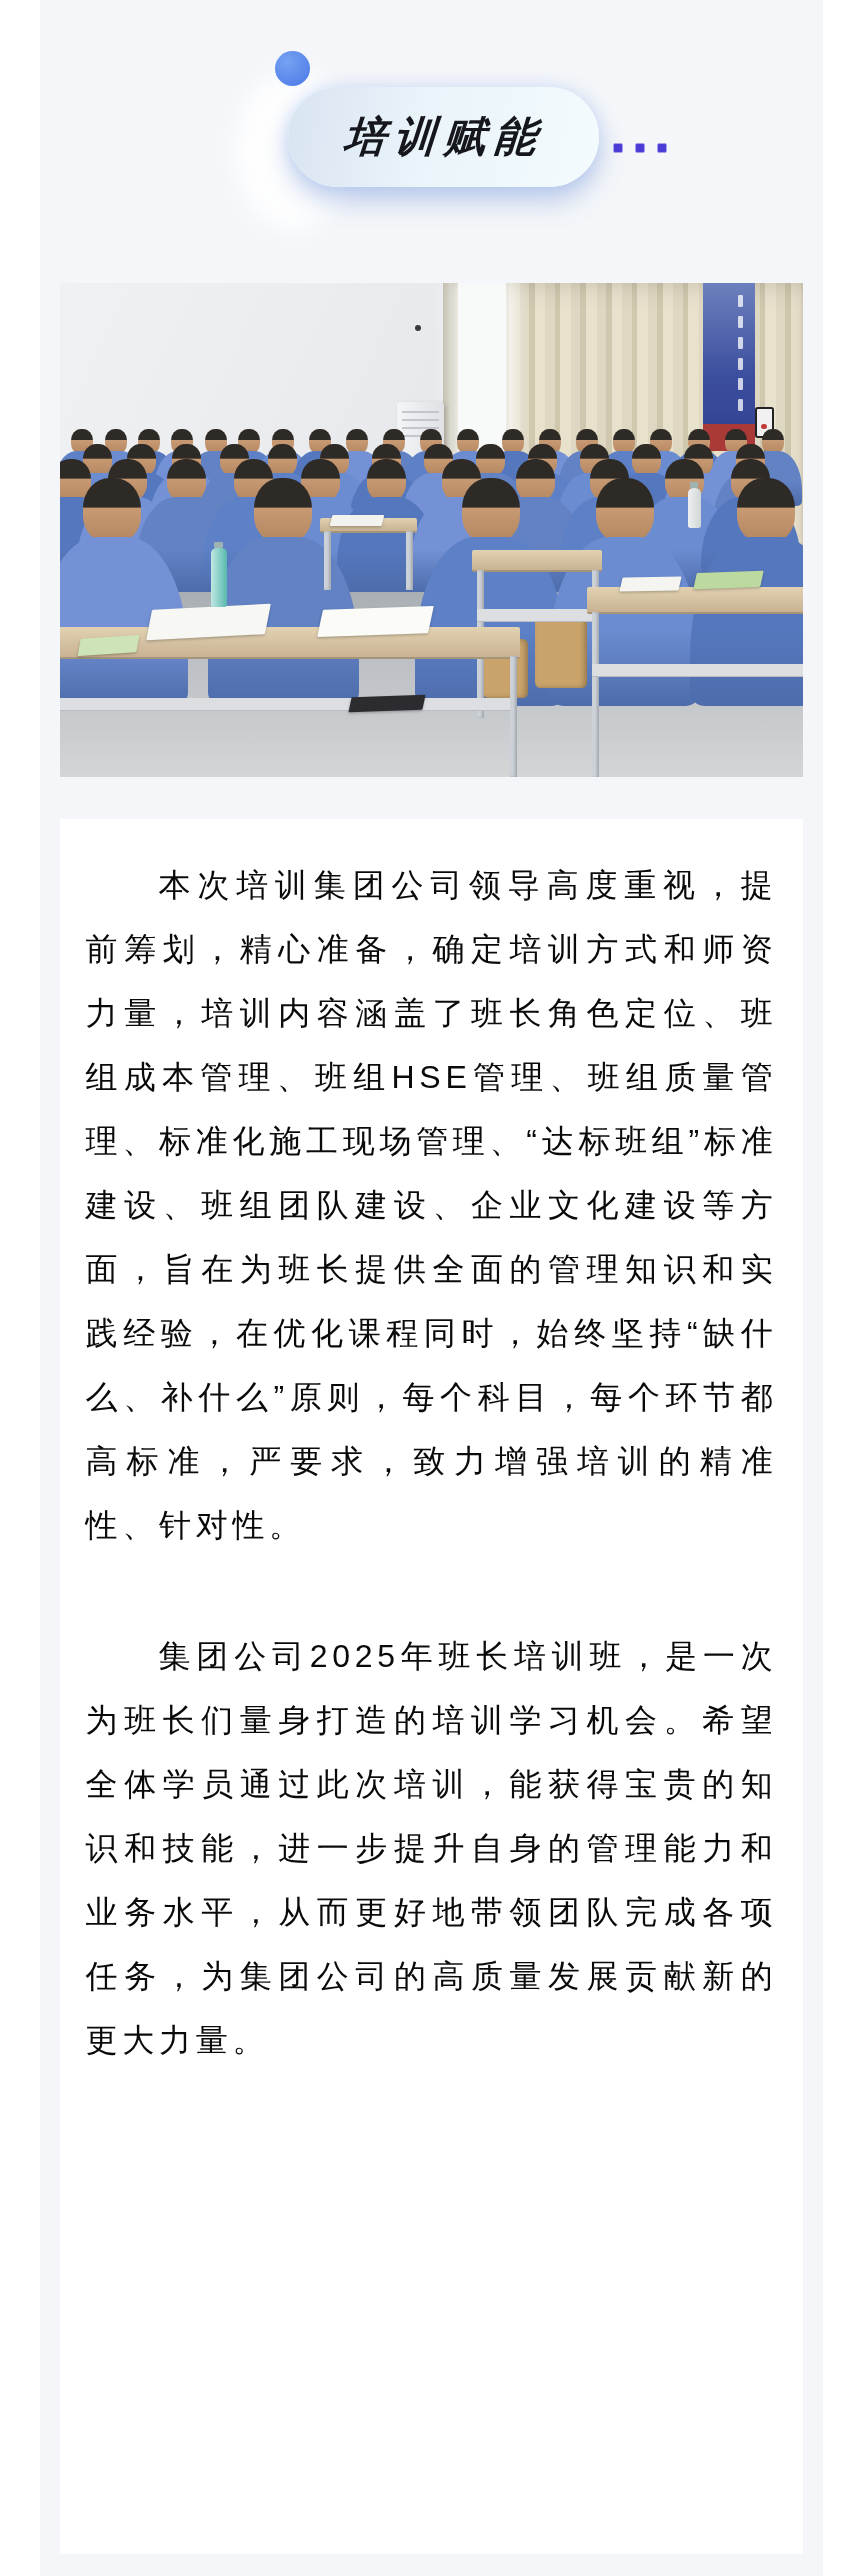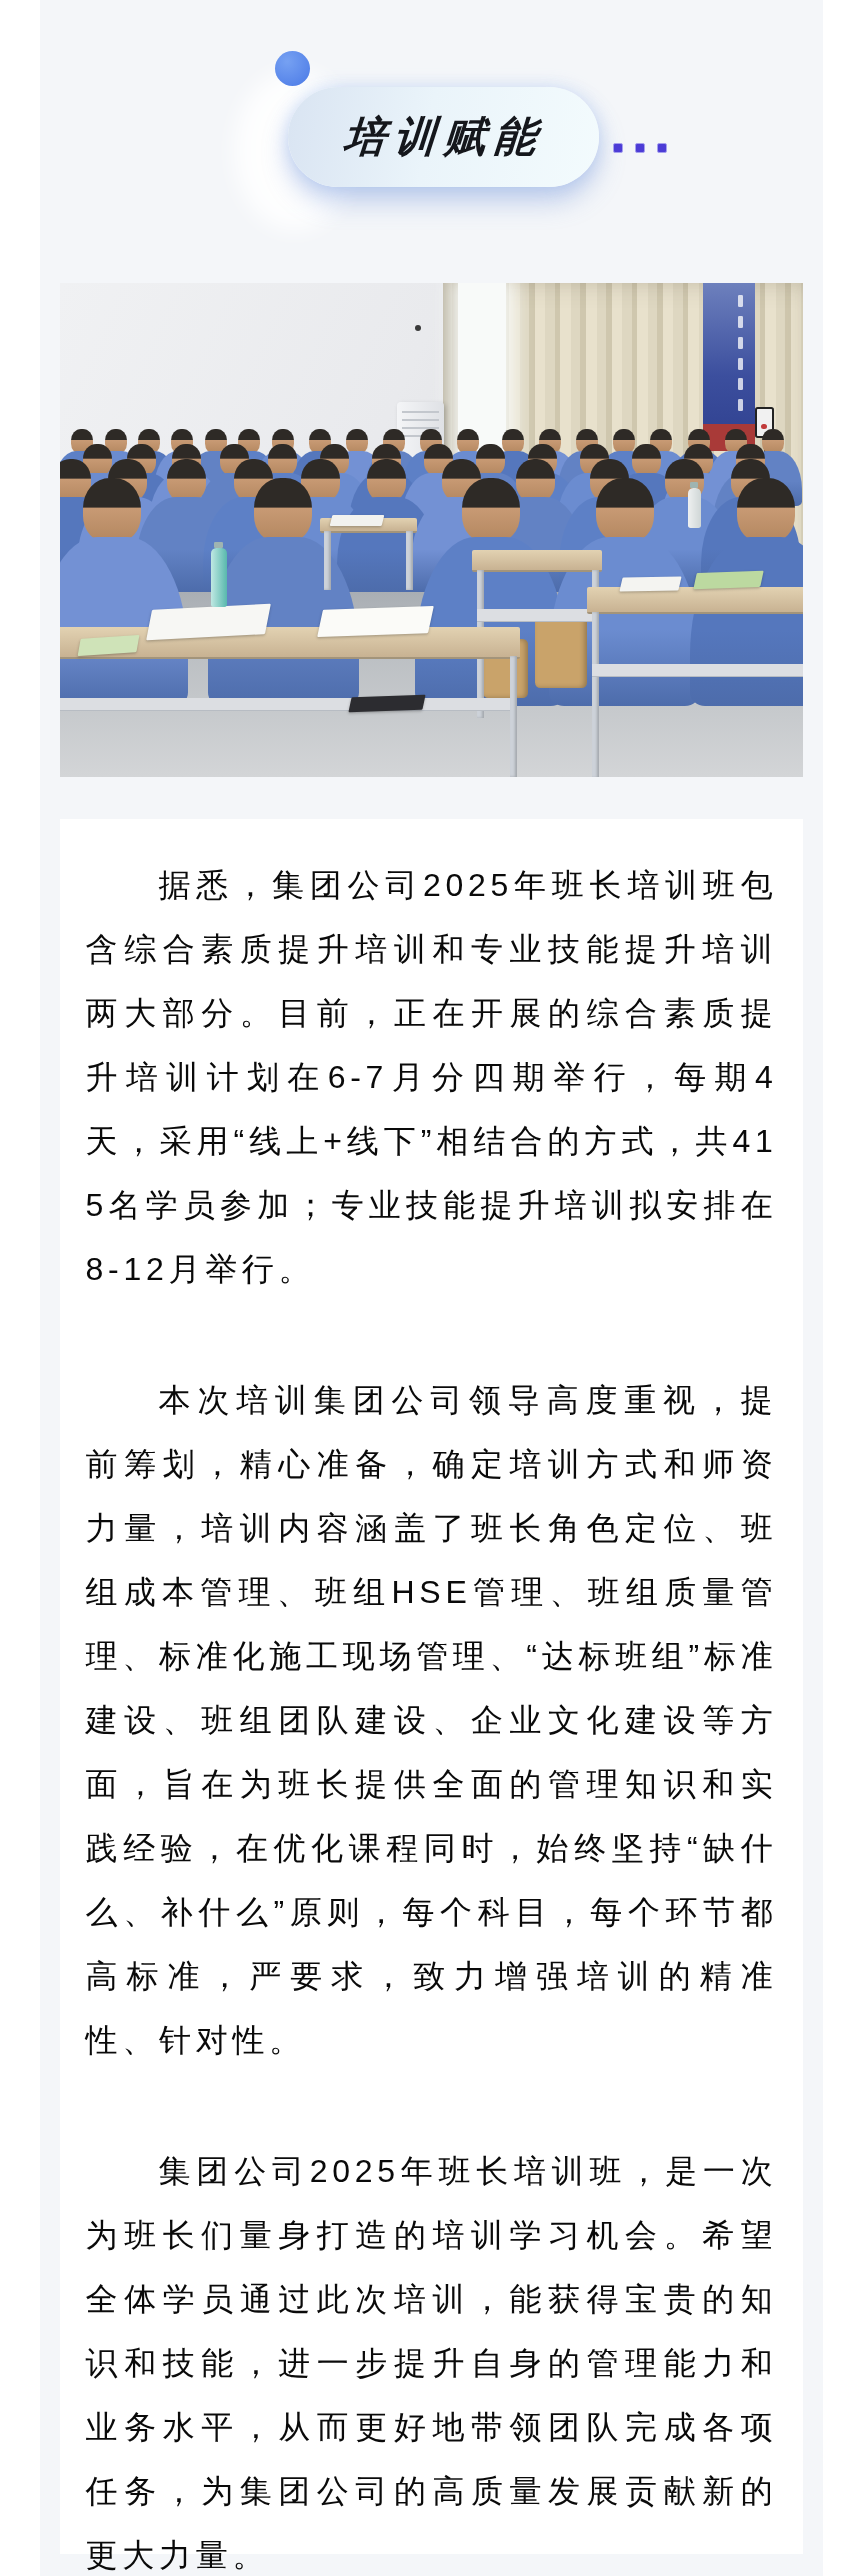--- a/index.html
+++ b/index.html
@@ -208,19 +208,18 @@
       <div style="left: 151px; top: 265px; width: 15.6px; height: 59px; z-index: 33; border-radius: 5.4px 5.4px 2.7px 2.7px; background: linear-gradient(90deg, rgb(191, 232, 226), rgb(88, 184, 173));"></div>
       <div style="left: 154px; top: 259px; width: 9.4px; height: 6.4px; z-index: 33; background: rgb(159, 180, 177); border-radius: 1.3px;"></div>
       <div style="left: 628px; top: 205px; width: 12.6px; height: 40px; z-index: 33; border-radius: 5.4px 5.4px 2.7px 2.7px; background: linear-gradient(90deg, rgb(238, 240, 240), rgb(207, 214, 214));"></div>
       <div style="left: 630px; top: 199px; width: 7.6px; height: 6.4px; z-index: 33; background: rgb(159, 180, 177); border-radius: 1.3px;"></div>
       <div style="left: 94.8%; top: 27%; width: 2.7px; height: 21%; background: rgb(44, 44, 44); z-index: 8;"></div>
       <div style="left: 93.6%; top: 25%; width: 15px; height: 27px; background: rgb(241, 241, 241); border: 2px solid rgb(34, 34, 34); border-radius: 2.7px; z-index: 9;"></div>
       <div style="left: 94.4%; top: 28.5%; width: 5.4px; height: 5.4px; background: rgb(194, 59, 59); border-radius: 50%; z-index: 10;"></div>
     </div>
 
   <div class="card">
-    <p>据悉，集团公司2025年班长培训班包含综合素质提升培训和专业技能提升培训两大部分。目前，正在开展的综合素质提升培训计划在6-7月分四期举行，每期4天，采用“线上+线下”相结合的方式，共415名学员参加；专业技能提升培训拟安排在8-12月举行。</p>
     <p>本次培训集团公司领导高度重视，提前筹划，精心准备，确定培训方式和师资力量，培训内容涵盖了班长角色定位、班组成本管理、班组HSE管理、班组质量管理、标准化施工现场管理、“达标班组”标准建设、班组团队建设、企业文化建设等方面，旨在为班长提供全面的管理知识和实践经验，在优化课程同时，始终坚持“缺什么、补什么”原则，每个科目，每个环节都高标准，严要求，致力增强培训的精准性、针对性。</p>
     <p>集团公司2025年班长培训班，是一次为班长们量身打造的培训学习机会。希望全体学员通过此次培训，能获得宝贵的知识和技能，进一步提升自身的管理能力和业务水平，从而更好地带领团队完成各项任务，为集团公司的高质量发展贡献新的更大力量。</p>
   </div>
 
 </div>
 
 
 </body></html>

